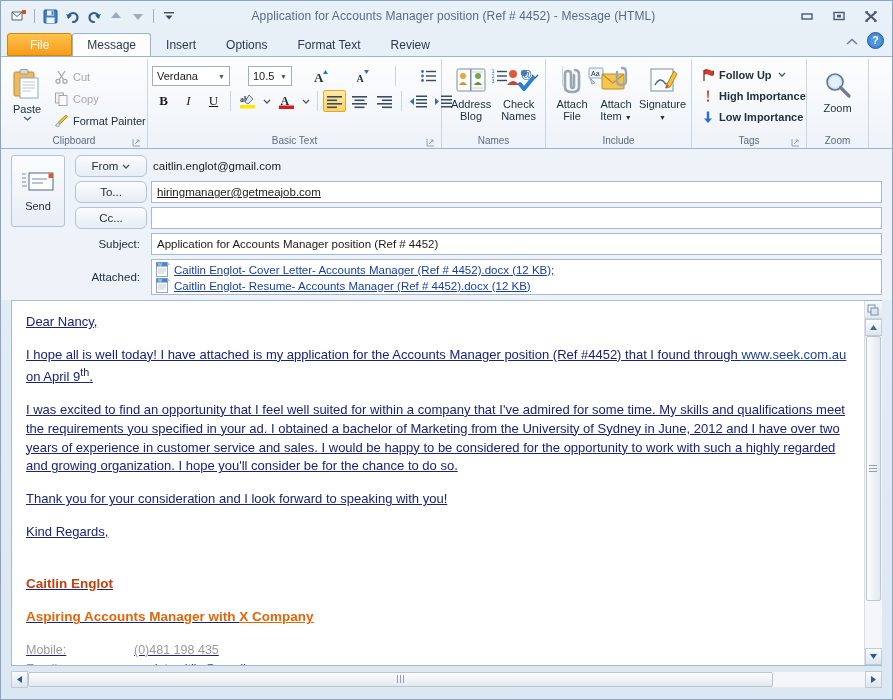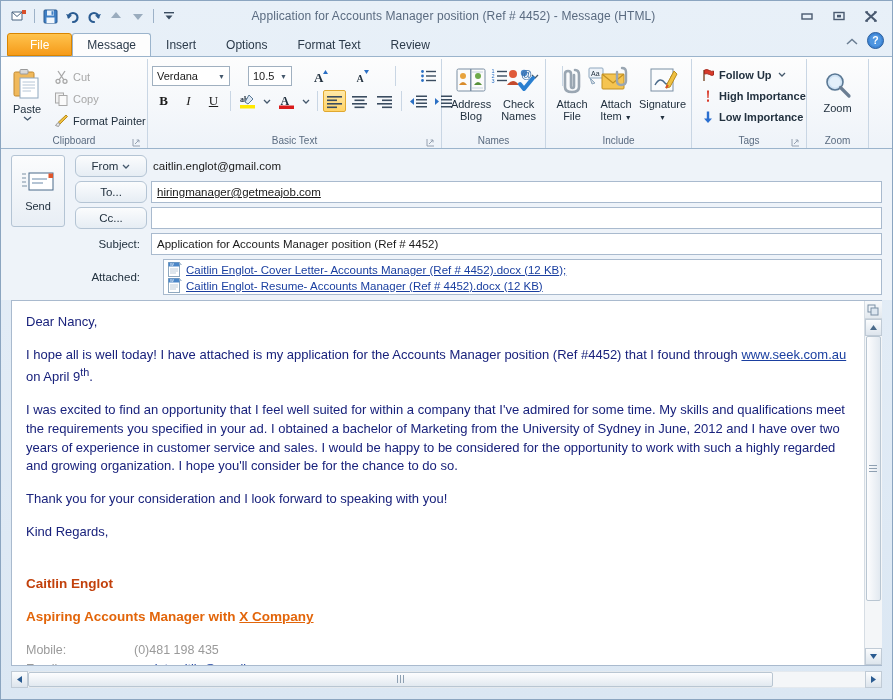--- a/index.html
+++ b/index.html
@@ -166,39 +166,40 @@
   }
   .finput {
     flex: 1; border: 1px solid #a9bace; background: #fff;
     font-size: 11.5px; color: #1a1a1a;
     display: flex; align-items: center; padding-left: 5px;
     cursor: text; margin-left: 4px;
   }
   .finput .resolved { text-decoration: underline; color: #1a1a1a; }
   .attachbox {
     flex: 1; border: 1px solid #a9bace; background: #fff;
-    margin-left: 16px; padding: 2px 4px;
+    margin-left: 4px; padding: 2px 4px;
     display: flex; flex-direction: column; gap: 1px;
   }
   .attach-row { display: flex; align-items: center; gap: 4px; font-size: 11.5px; cursor: pointer; }
   .attach-row .aname { color: #1a3fa0; text-decoration: underline; white-space: nowrap; }
   .docicon { width: 14px; height: 15px; flex: none; }
 
   
   .bodyarea {
     flex: 1; margin: 0 10px 0 10px;
     border: 1px solid #a9bace; background: #fff;
     display: flex; min-height: 0;
   }
   .bodyscroll {
     flex: 1; padding: 12px 14px 0 14px;
     overflow: hidden;
     font-family: "Liberation Sans", sans-serif;
     font-size: 13px; color: #19227c;
     line-height: 1.45;
+    text-decoration: underline;
   }
   .bodyscroll p { margin: 0 0 14px 0; }
   .bodyscroll a { color: #1a3fa0; text-decoration: underline; }
   .sig-name { font-weight: bold; color: #c2410c; font-size: 13.5px; margin: 0; }
   .sig-role { font-weight: bold; color: #e2650a; font-size: 13.5px; margin: 0 0 2px 0; }
   .sig-role a { color: #e2650a; text-decoration: underline; }
   .sig-table { border-collapse: collapse; font-size: 12.5px; }
   .sig-table td { padding: 0 0 1px 0; vertical-align: top; }
   .sig-key { color: #9a9a9a; width: 108px; }
   .sig-gray { color: #9a9a9a; }

